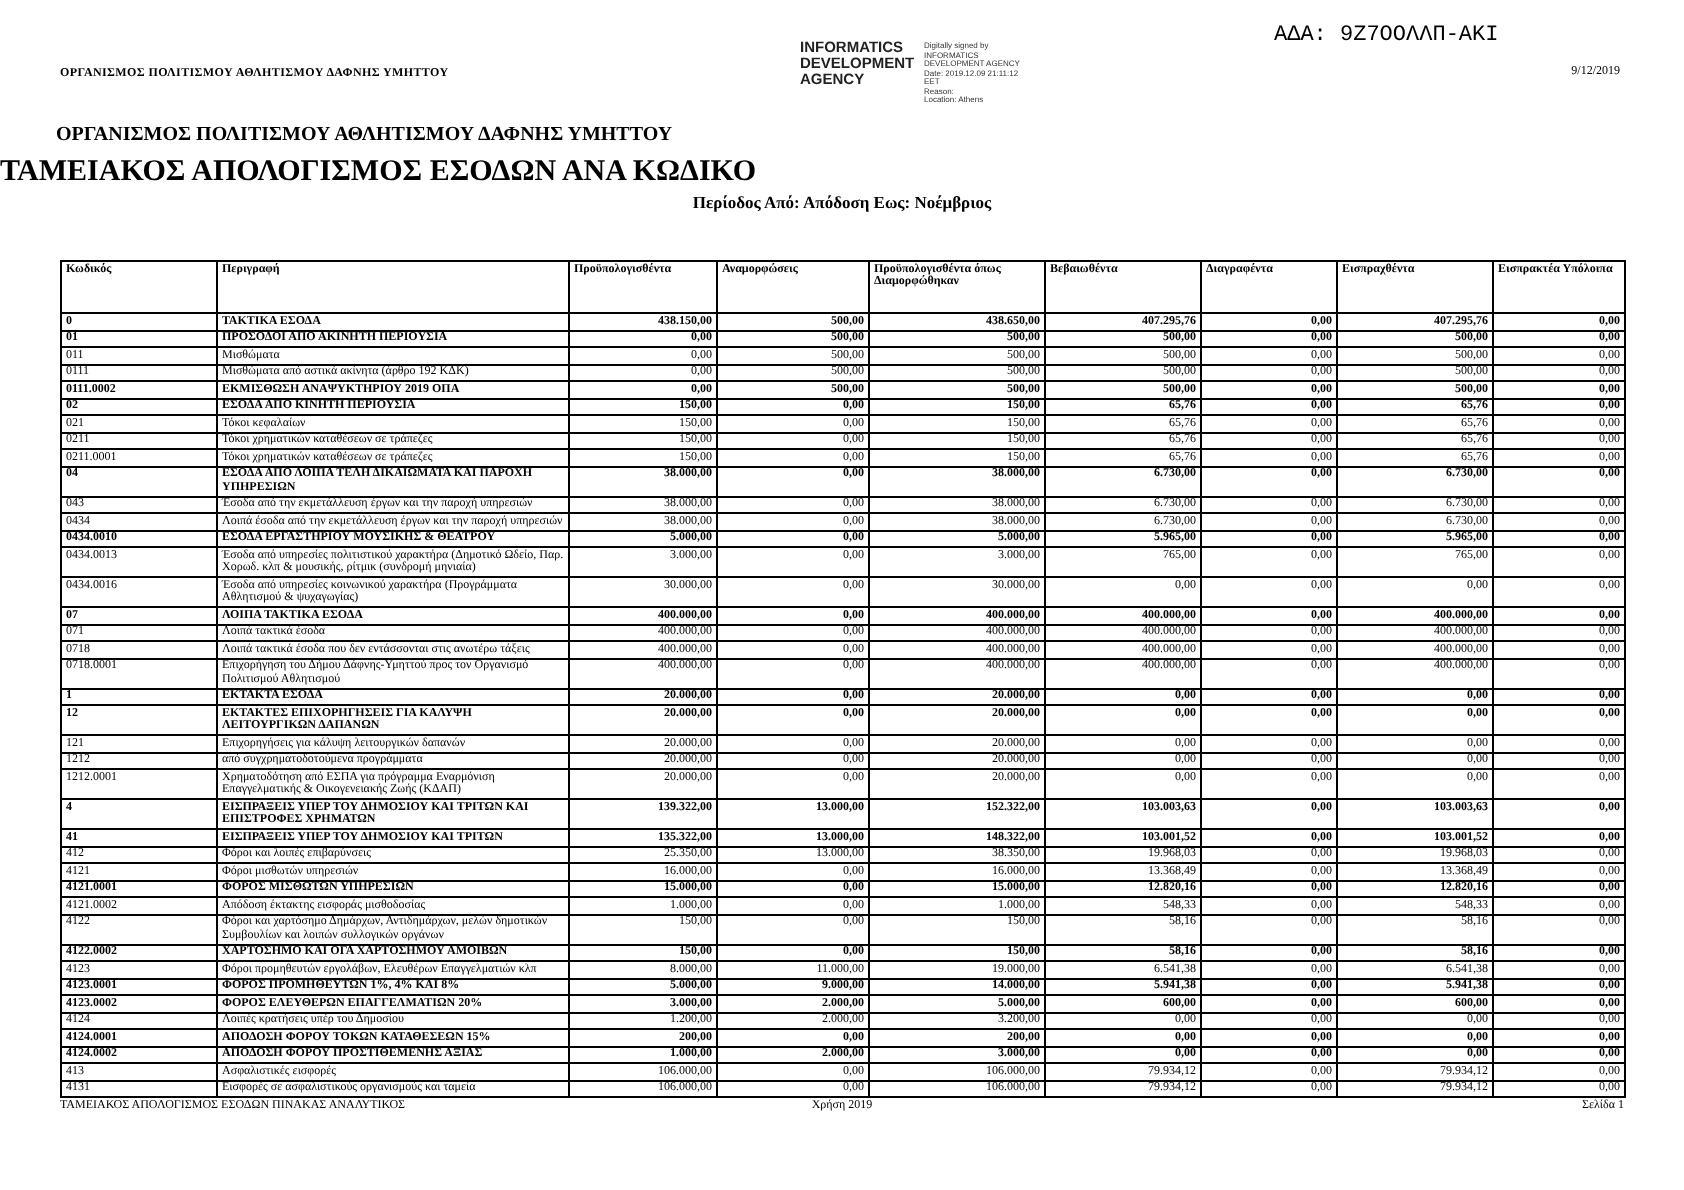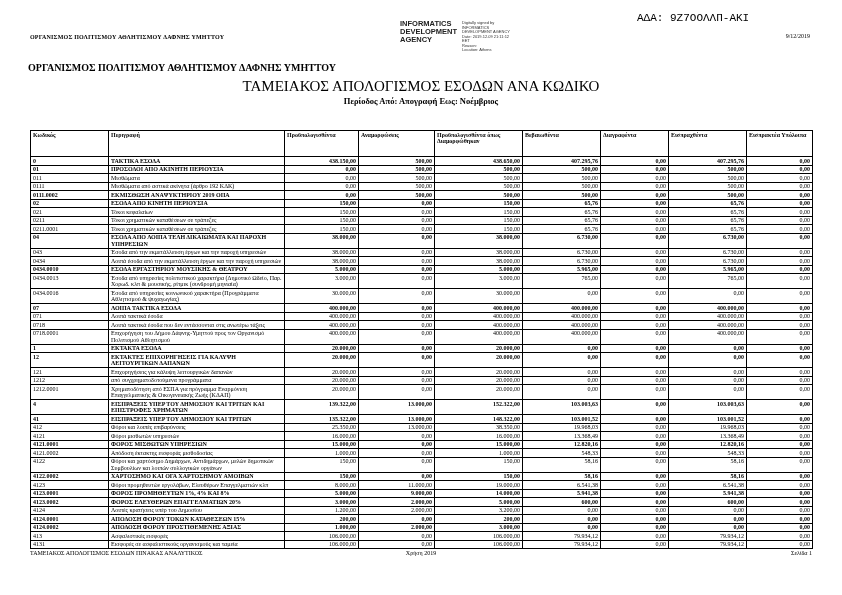--- a/index.html
+++ b/index.html
@@ -6,21 +6,21 @@
   .page{position:relative;width:842px;height:595px;background:#ffffff;overflow:hidden;
         font-family:"Liberation Serif","DejaVu Serif",serif;color:#000;}
   
   .org-small{position:absolute;left:30px;top:34px;font-size:6px;font-weight:bold;letter-spacing:.2px;}
   .doc-date{position:absolute;right:32px;top:33px;font-size:6px;}
   .ada{position:absolute;left:637px;top:12px;font-size:11px;font-family:Liberation Mono, monospace;}
   .sig{position:absolute;left:400px;top:20px;display:flex;gap:4px;font-family:"Liberation Sans","DejaVu Sans",sans-serif;}
   .sig-agency{width:58px;font-size:7.5px;line-height:8px;font-weight:bold;color:#222;word-break:break-all;}
   .sig-stamp{font-size:4px;line-height:4.5px;color:#333;padding-top:1px;}
   .org-bold{position:absolute;left:28px;top:62px;font-size:10px;font-weight:bold;}
-  .title{position:absolute;left:0;top:78px;width:100%;text-align:center;font-size:15px;font-weight:normal;}
+  .title{position:absolute;left:0;top:78px;width:100%;font-size:15px;font-weight:bold;}
   .subtitle{position:absolute;left:0;top:96px;width:100%;text-align:center;font-size:8.5px;font-weight:bold;}
   
   .tbl-wrap{position:absolute;left:30px;top:130px;width:782px;}
   table{border-collapse:collapse;width:100%;table-layout:fixed;}
   th,td{border:1px solid #000;font-size:6px;line-height:6.5px;padding:0.5px 2px;vertical-align:top;overflow:hidden;}
   th{text-align:left;font-weight:bold;height:24px;}
   td.num,col.num{text-align:right;}
   td.num{text-align:right;}
   tr.bold td{font-weight:bold;}
   col.c-code{width:78px;} col.c-desc{width:176px;}
@@ -49,21 +49,21 @@
         <div>DEVELOPMENT AGENCY</div>
         <div>Date: 2019.12.09 21:11:12</div>
         <div>EET</div>
         <div>Reason:</div>
         <div>Location: Athens</div>
       </div>
   </div>
 
   <div class="org-bold">ΟΡΓΑΝΙΣΜΟΣ ΠΟΛΙΤΙΣΜΟΥ ΑΘΛΗΤΙΣΜΟΥ ΔΑΦΝΗΣ ΥΜΗΤΤΟΥ</div>
   <div class="title">ΤΑΜΕΙΑΚΟΣ ΑΠΟΛΟΓΙΣΜΟΣ ΕΣΟΔΩΝ ΑΝΑ ΚΩΔΙΚΟ</div>
-  <div class="subtitle">Περίοδος Από: Απογραφή Εως: Νοέμβριος</div>
+  <div class="subtitle">Περίοδος Από: Απόδοση Εως: Νοέμβριος</div>
 
   <div class="tbl-wrap">
     <table>
       <colgroup>
         <col class="c-code">
           <col class="c-desc">
         <col class="c-v0">
           <col class="c-v1">
           <col class="c-v2">
         <col class="c-v3">

